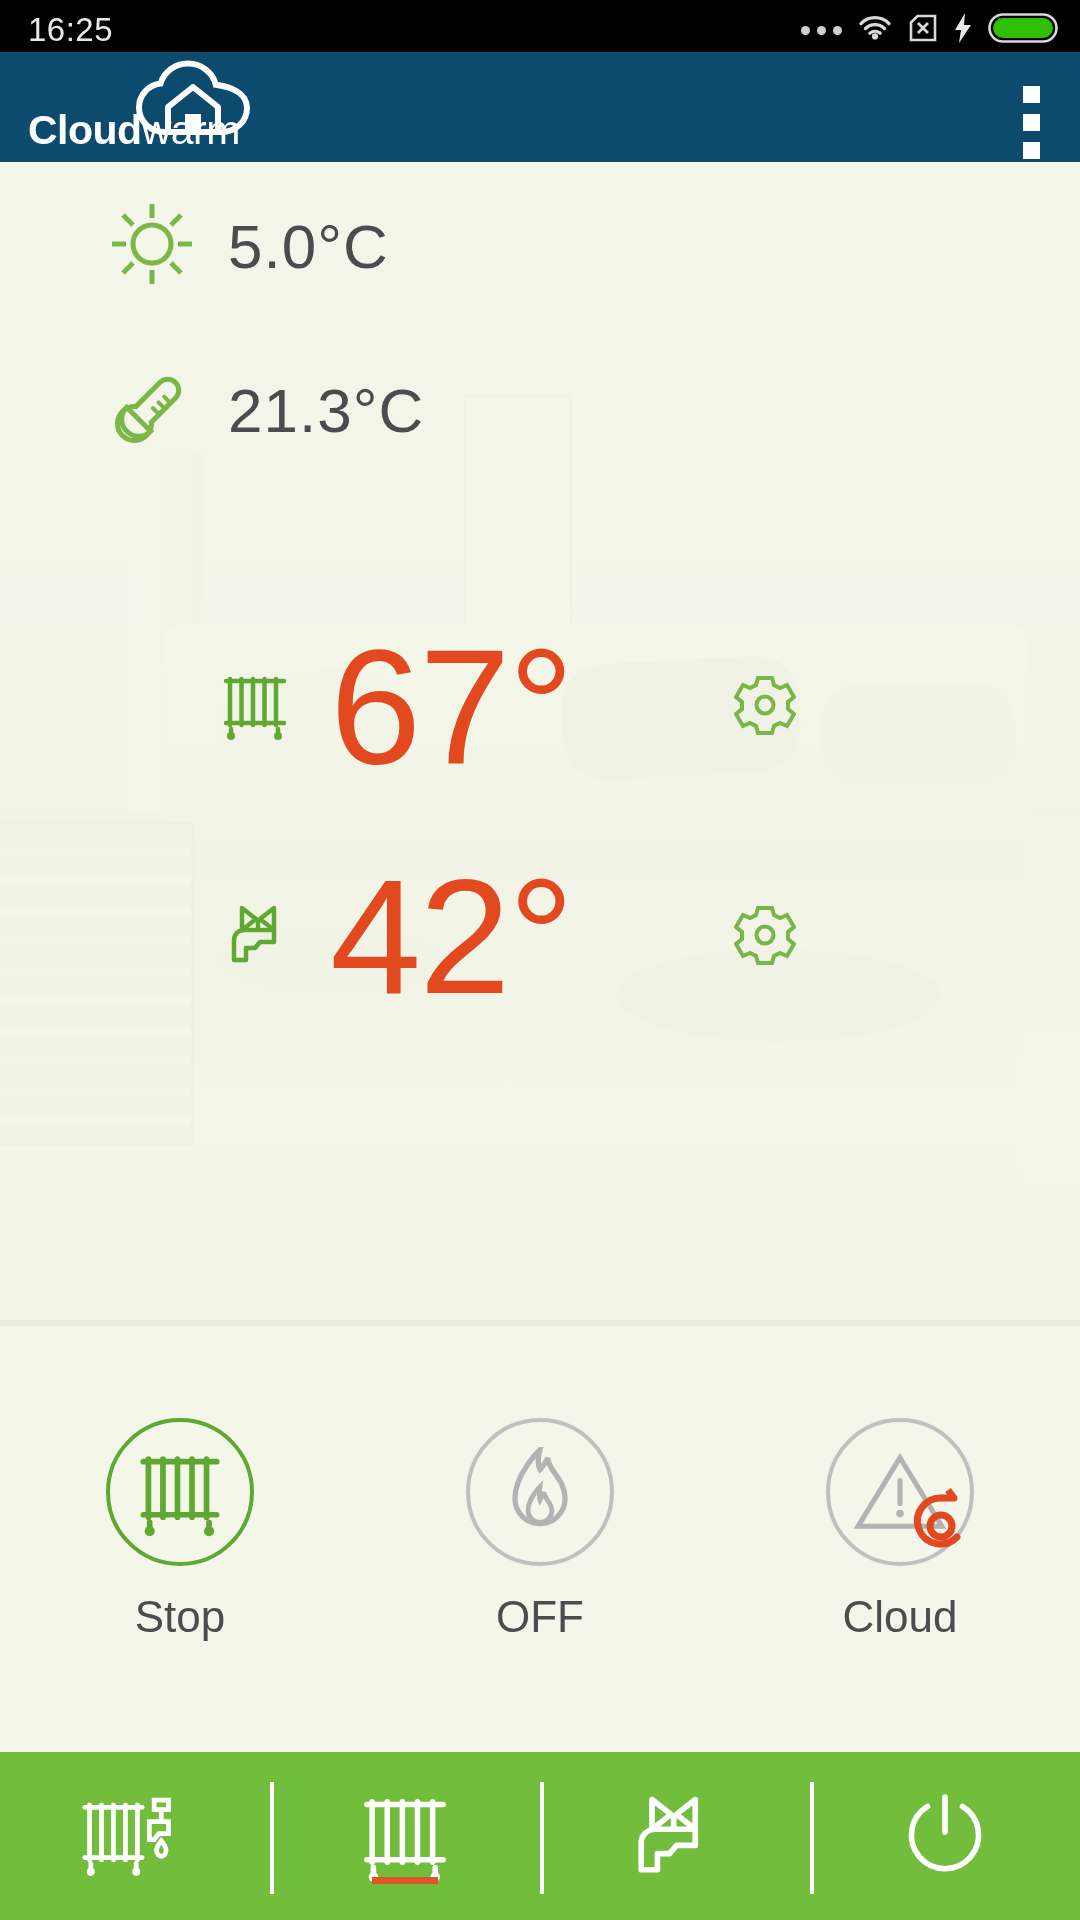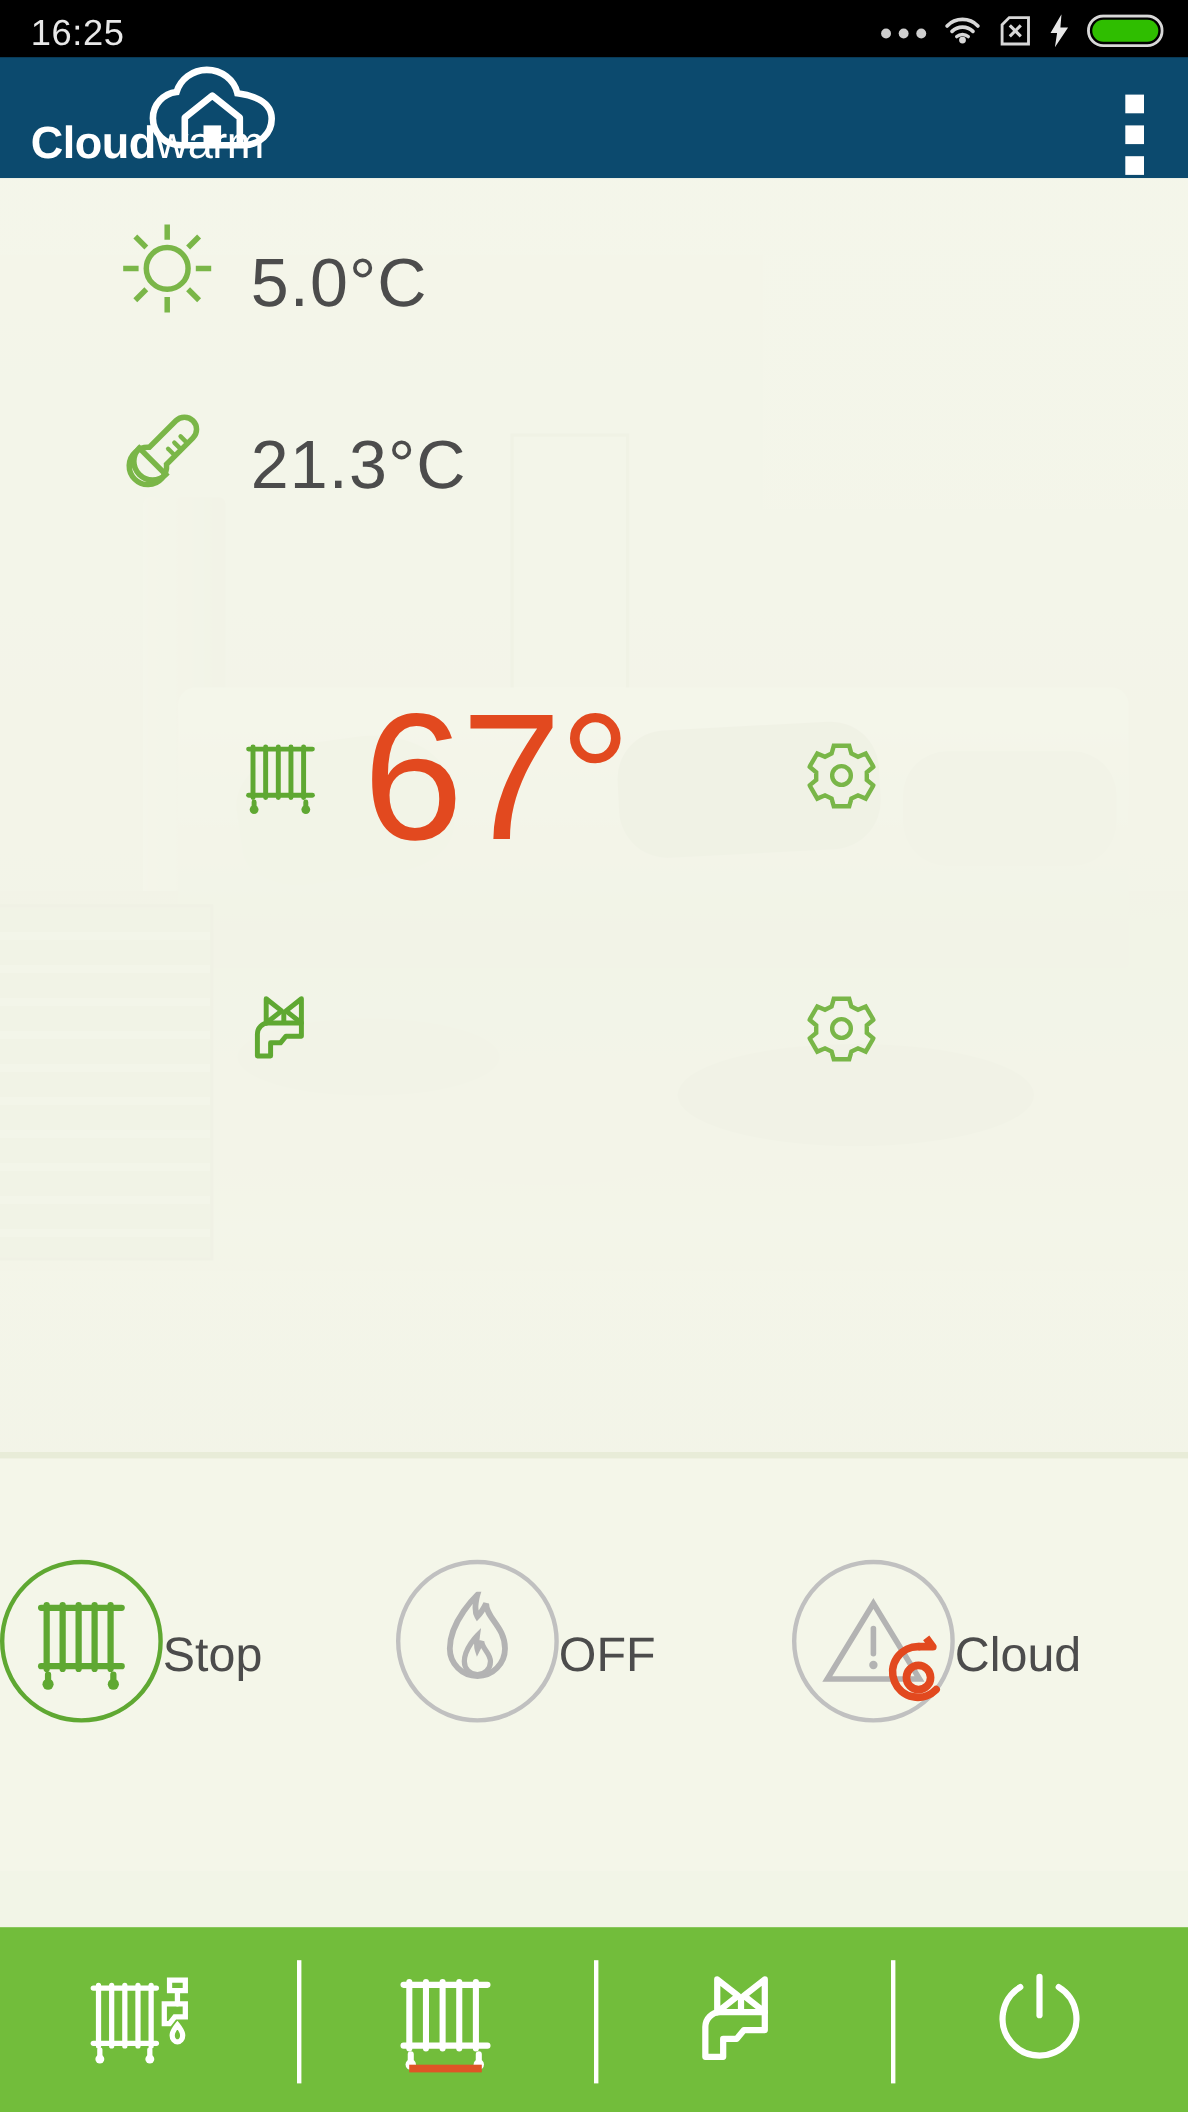--- a/index.html
+++ b/index.html
@@ -103,21 +103,21 @@
     border: 3px solid #d6d3ca;
   }
   .bg-photo .lamp {
     position: absolute; left: 12%; top: 25%; width: 7%; height: 33%;
     background: linear-gradient(90deg,#f7f6f3,#e4e1da);
     border-radius: 6px;
   }
 
   
   .reading {
-    position: absolute; display: flex; align-items: flex-end; gap: 32px;
+    position: absolute; display: flex; align-items: center; gap: 32px;
   }
   .reading-value {
     color: #4c4c4c; font-size: 62px; font-weight: normal; letter-spacing: 1px;
   }
   #outdoor-reading { left: 108px; top: 38px; }
   #water-reading   { left: 104px; top: 200px; }
 
   
   .big-row {
     position: absolute; left: 0; width: 1080px; height: 170px;
@@ -138,21 +138,21 @@
     background: #e8ecd8;
   }
 
   
   .actions {
     position: absolute; top: 1326px; left: 0; width: 1080px; height: 375px;
     background: #f4f6e9; display: flex; align-items: flex-start;
     padding-top: 92px;
   }
   .action {
-    flex: 1; display: flex; flex-direction: row; align-items: center;
+    flex: 1; display: flex; flex-direction: column; align-items: center;
     cursor: pointer; position: relative;
   }
   .action .circle {
     width: 148px; height: 148px; border-radius: 50%;
     border: 4px solid #c0c0c0; display: flex; align-items: center;
     justify-content: center; position: relative;
   }
   .action.active .circle { border-color: #5fa832; }
   .action .label {
     margin-top: 26px; font-size: 44px; color: #4c4c4c;
@@ -318,20 +318,21 @@
       <span class="row-icon">
         <svg width="74" height="62" viewBox="0 0 74 62">
           <g stroke="#5fa832" stroke-width="4.5" fill="none" stroke-linejoin="round">
             <path d="M20 4l14 11L20 26z"></path>
             <path d="M52 4L38 15l14 11z"></path>
             <path d="M36 15v12"></path>
             <path d="M12 56V36a10 10 0 0110-10h30v12H38l-5 6h-9v12z"></path>
           </g>
         </svg>
       </span>
+      <span class="row-value">42°</span>
       <span class="row-gear">
         <svg width="62" height="62" viewBox="0 0 62 62">
           <path d="M24 4h14l2 7 6 3 7-3 7 12-6 5v7l6 5-7 12-7-3-6 3-2 7H24l-2-7-6-3-7 3L2 40l6-5v-7l-6-5 7-12 7 3 6-3z" fill="none" stroke="#79b648" stroke-width="4"></path>
           <circle cx="31" cy="31" r="8.5" fill="none" stroke="#79b648" stroke-width="4"></circle>
         </svg>
       </span>
     </div>
   </div>
 
   <div class="divider"></div>

